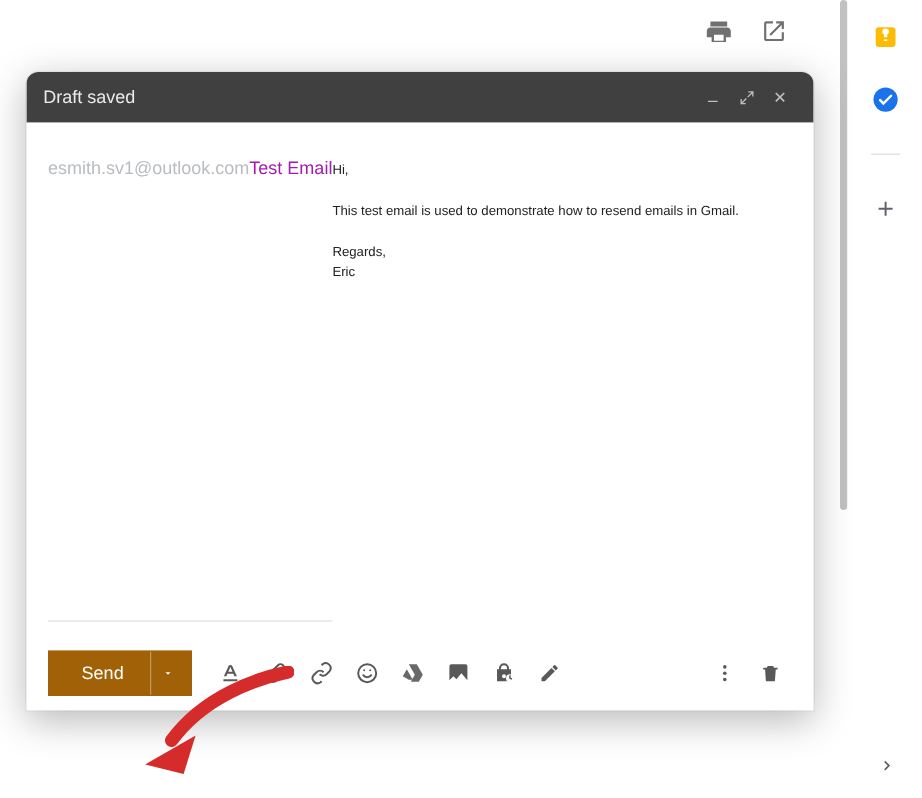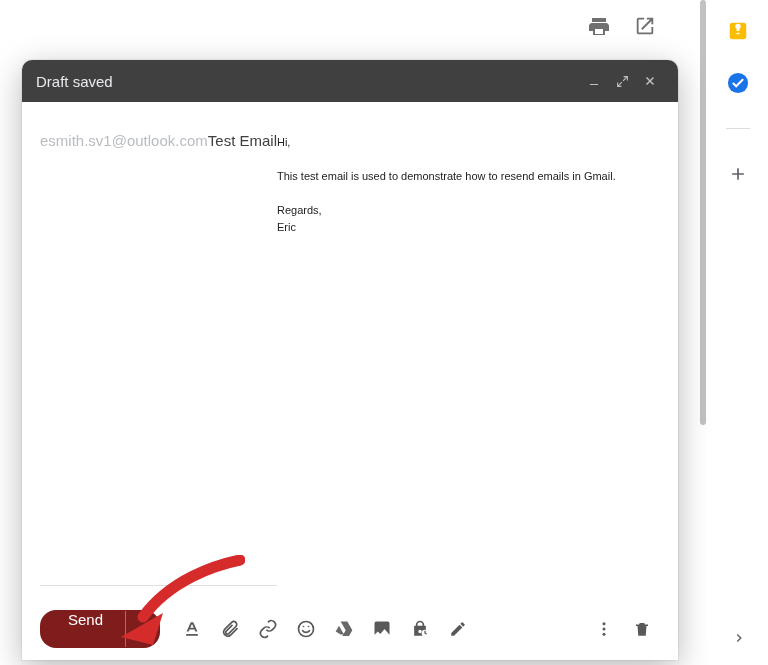--- a/index.html
+++ b/index.html
@@ -4,31 +4,31 @@
 <style>
 html,body{margin:0;padding:0;width:768px;height:665px;font-family:Arial,Helvetica,sans-serif;background:#fff;overflow:hidden}
 *{box-sizing:border-box}
 .top-icons{position:absolute;top:15px;left:0;right:0;height:40px}
 .ticon{position:absolute;width:24px;height:24px;color:#707070;cursor:pointer}
 .side-panel{position:absolute;right:0;top:0;width:60px;height:100%;display:flex;flex-direction:column;align-items:center;padding-top:20px;gap:30px}
 .side-sep{width:24px;border-top:1px solid #dadce0;margin-top:4px;margin-bottom:4px}
 .side-ic{width:22px;height:22px;cursor:pointer;display:flex;align-items:center;justify-content:center}
 .chevron{position:absolute;right:22px;bottom:20px;color:#5f6368;cursor:pointer}
 .vscroll{position:absolute;right:62px;top:0;width:6px;height:425px;background:#c1c1c1;border-radius:3px}
-.compose{position:absolute;left:22px;top:60px;width:656px;height:600px;border-radius:10px 10px 0 0;background:#fff;box-shadow:0 8px 32px rgba(0,0,0,.28),0 0 0 1px rgba(0,0,0,.05);display:flex;flex-direction:column;overflow:hidden}
+.compose{position:absolute;left:22px;top:60px;width:656px;height:532px;border-radius:10px 10px 0 0;background:#fff;box-shadow:0 8px 32px rgba(0,0,0,.28),0 0 0 1px rgba(0,0,0,.05);display:flex;flex-direction:column;overflow:hidden}
 .chead{background:#404040;color:#e8eaed;height:42px;display:flex;align-items:center;padding:0 14px;font-size:15px}
 .chead .title{flex:1}
 .chead .hic{width:28px;height:28px;display:flex;align-items:center;justify-content:center;cursor:pointer;color:#bfbfbf}
 .cbody{flex:1;display:flex;flex-direction:row;padding:18px 18px}
 .row{border-bottom:1px solid #e0e0e0;padding:12px 0;font-size:15px}
 .to{color:#b9bcc0}
-.subj{color:#404040}
+.subj{color:#a21caf}
 .msg{flex:1;padding:14px 0;font-size:11px;color:#222;line-height:1.55;white-space:pre-line}
 .ftr{height:56px;display:flex;align-items:center;padding:0 18px 6px;gap:2px}
-.send{background:#7f1d1d;color:#fff;border:none;height:38px;border-radius:16px;display:flex;cursor:pointer;font-size:15px;font-weight:500}
+.send{background:#a16207;color:#fff;border:none;height:38px;border-radius:0;display:flex;align-items:center;cursor:pointer;font-size:15px;font-weight:500}
 .send .lbl{padding:0 22px}
 .send .sep{width:1px;height:100%;background:rgba(255,255,255,.35)}
 .send .dd{width:28px;display:flex;align-items:center;justify-content:center}
 .tic{width:36px;height:36px;display:flex;align-items:center;justify-content:center;color:#595959;cursor:pointer}
 .spacer{flex:1}
 .arrow{position:absolute;left:115px;bottom:15px;pointer-events:none}
 svg{display:block}
 </style>
 </head>
 <body>

